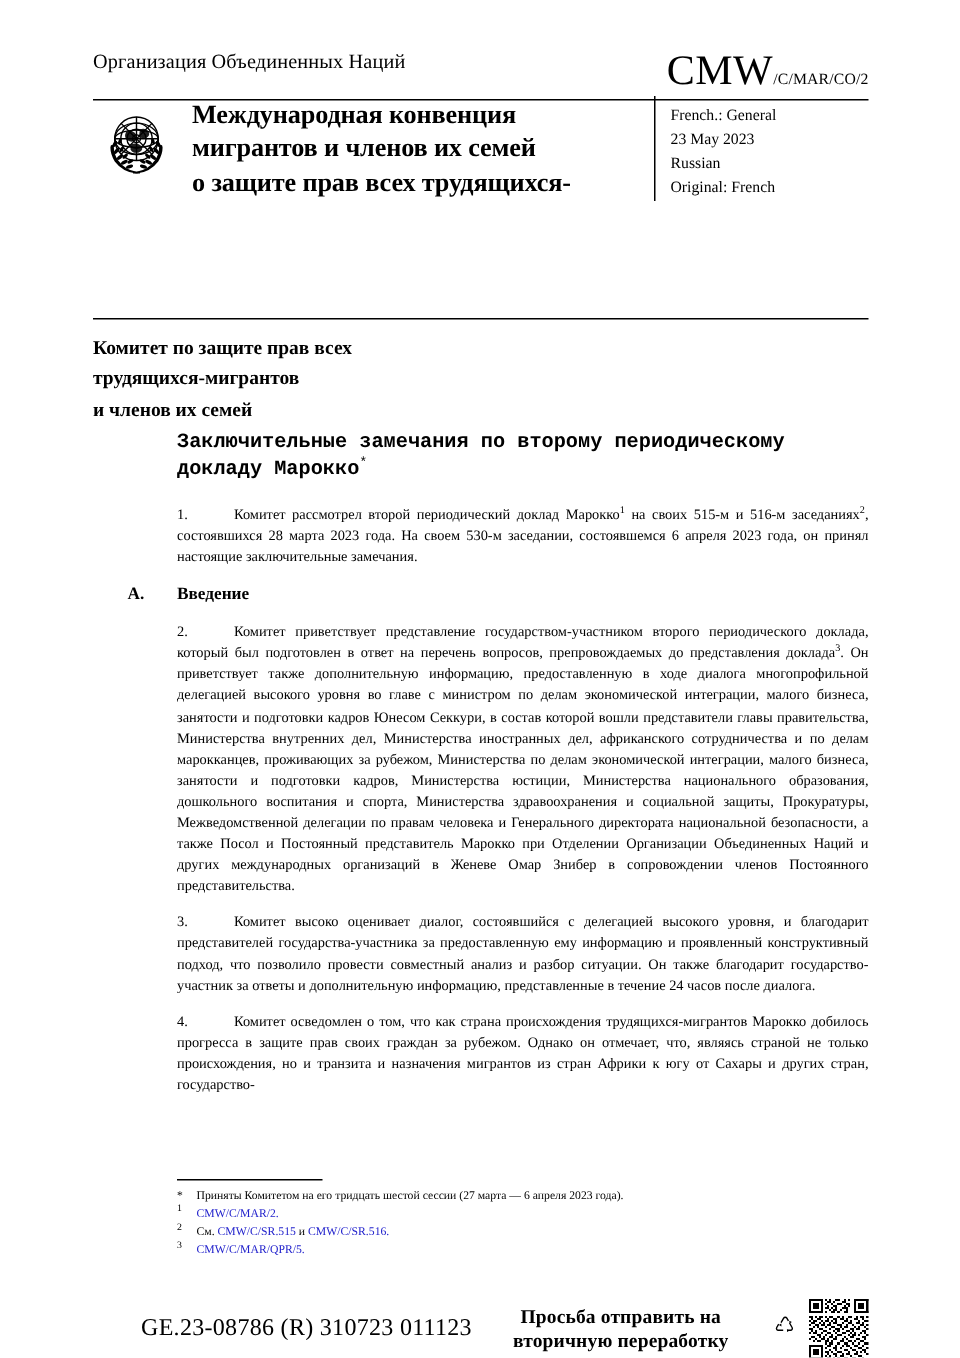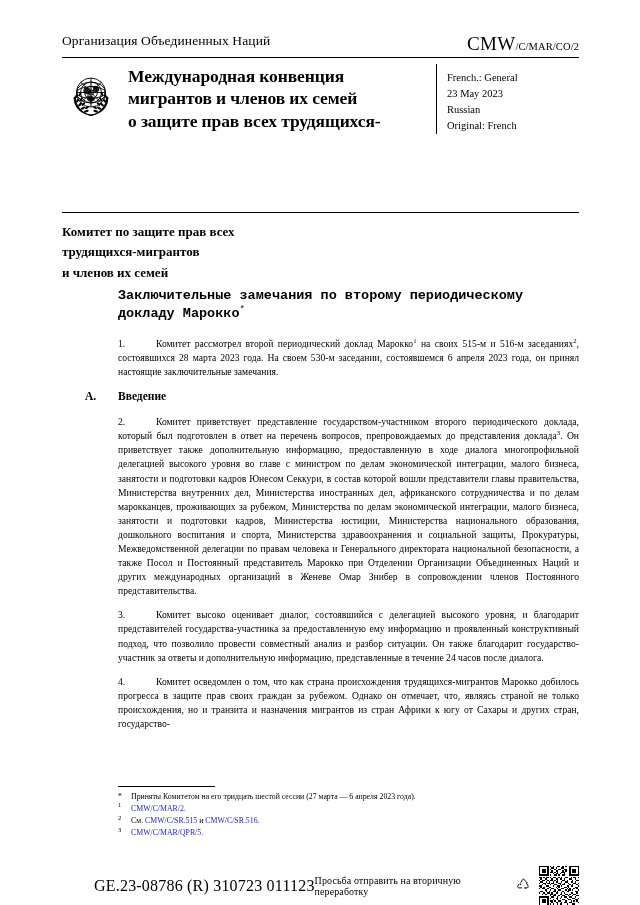--- a/index.html
+++ b/index.html
@@ -39,21 +39,21 @@
     line-height: 1.1;
     padding-bottom: 1px;
   }
   .symbol {
     display: flex;
     align-items: baseline;
     line-height: 1;
     padding-bottom: 1px;
   }
   .symbol-main {
-    font-size: 19px;
+    font-size: 28px;
     letter-spacing: 0.3px;
   }
   .symbol-sub {
     font-size: 10.5px;
     letter-spacing: 0.1px;
   }
   .rule-top {
     border-bottom: 1.6px solid #000;
     margin-top: 3px;
     width: 517px;
@@ -217,23 +217,24 @@
     flex: 0 0 auto;
     padding-left: 32px;
   }
   .recycle-wrap {
     margin-left: auto;
     display: flex;
     align-items: center;
     gap: 3px;
   }
   .recycle-text {
-    font-size: 10px;
-    font-weight: normal;
+    font-size: 13px;
+    font-weight: bold;
     letter-spacing: 0.1px;
+    text-align: center;
   }
   .qr {
     margin-left: 8px;
     flex: 0 0 auto;
   }
   .qr svg { display: block; }
 </style>
 </head>
 <body>
 

